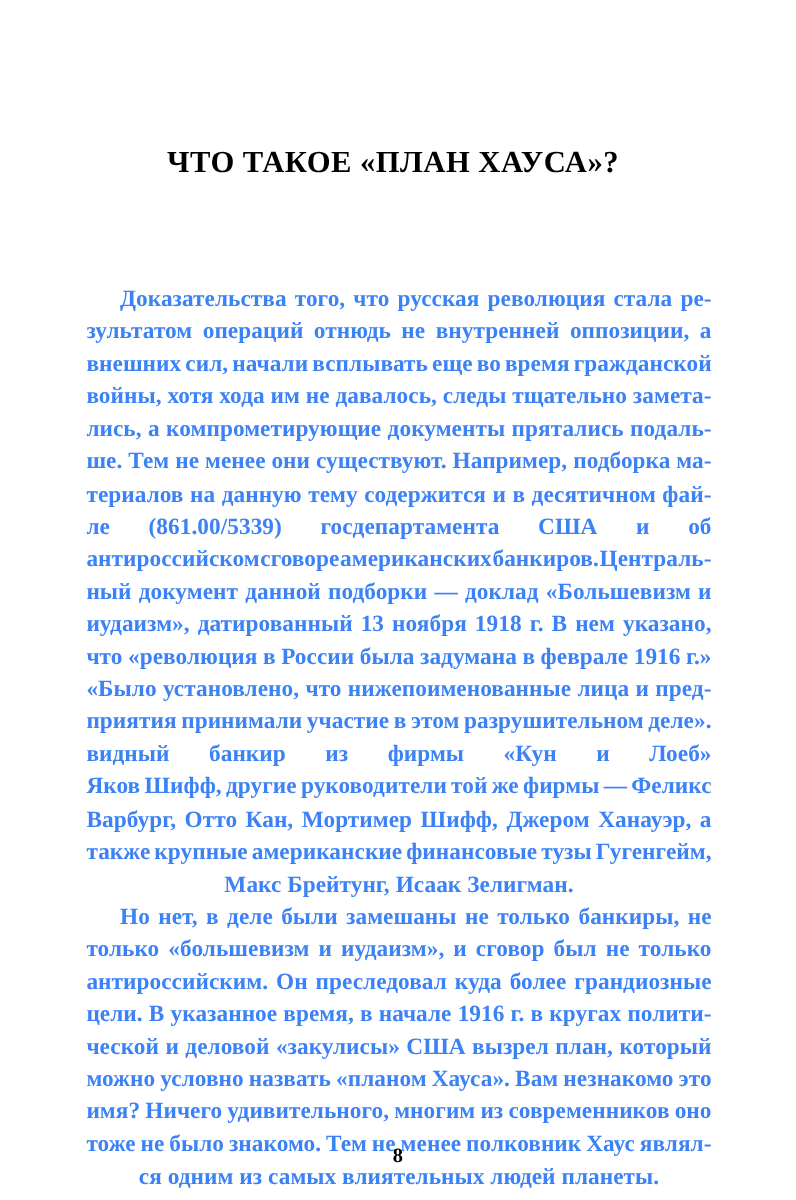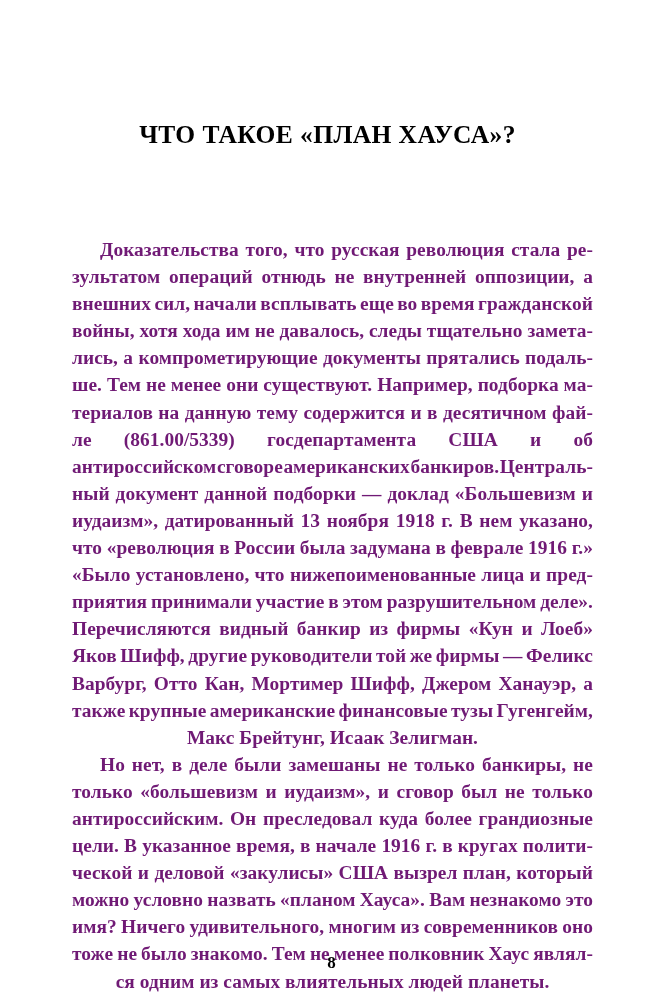--- a/index.html
+++ b/index.html
@@ -47,21 +47,21 @@
     width: 521px;
   }
 
   .text-line {
     display: block;
     height: 27.1px;
     line-height: 27.1px;
     font-size: 19.4px;
     font-weight: 600;
     letter-spacing: 0.05px;
-    color: #701a75;
+    color: #3b82f6;
     white-space: nowrap;
     font-family: "Liberation Serif", "DejaVu Serif", serif;
   }
 
   
   .text-line.justify {
     display: flex;
     justify-content: space-between;
     white-space: normal;
   }
@@ -237,21 +237,20 @@
       <div class="text-line justify">
         <span class="w">приятия</span>
         <span class="w">принимали</span>
         <span class="w">участие</span>
         <span class="w">в</span>
         <span class="w">этом</span>
         <span class="w">разрушительном</span>
         <span class="w">деле».</span>
       </div>
       <div class="text-line justify">
-        <span class="w">Перечисляются</span>
         <span class="w">видный</span>
         <span class="w">банкир</span>
         <span class="w">из</span>
         <span class="w">фирмы</span>
         <span class="w">«Кун</span>
         <span class="w">и</span>
         <span class="w">Лоеб»</span>
       </div>
       <div class="text-line justify">
         <span class="w">Яков</span>

